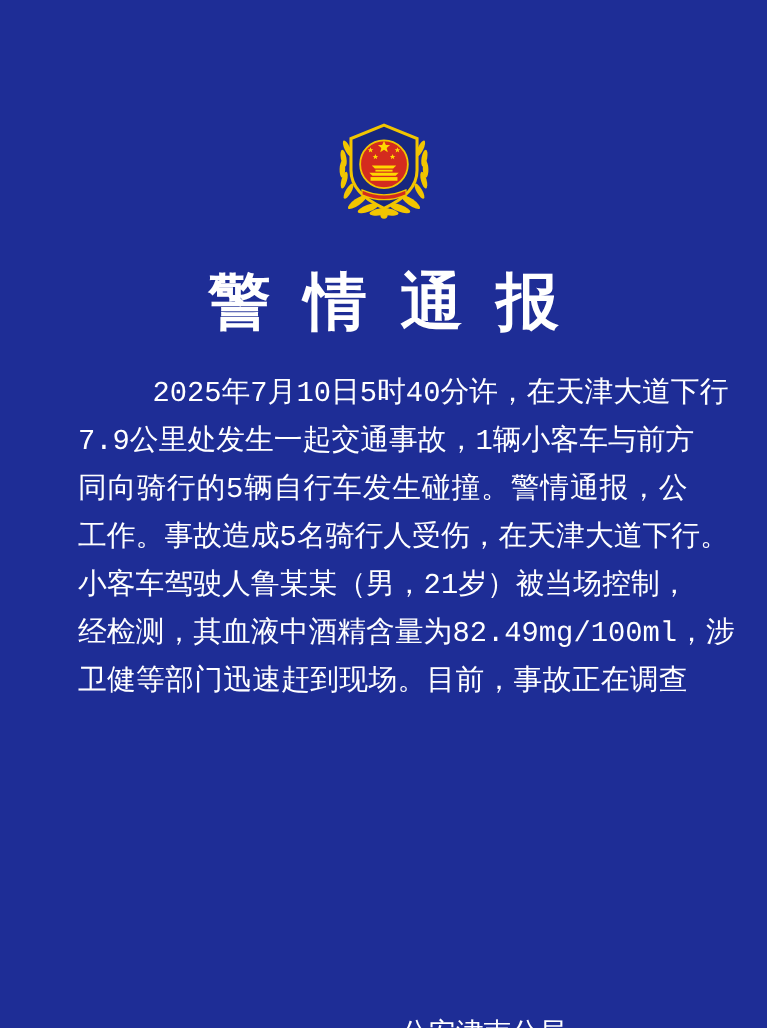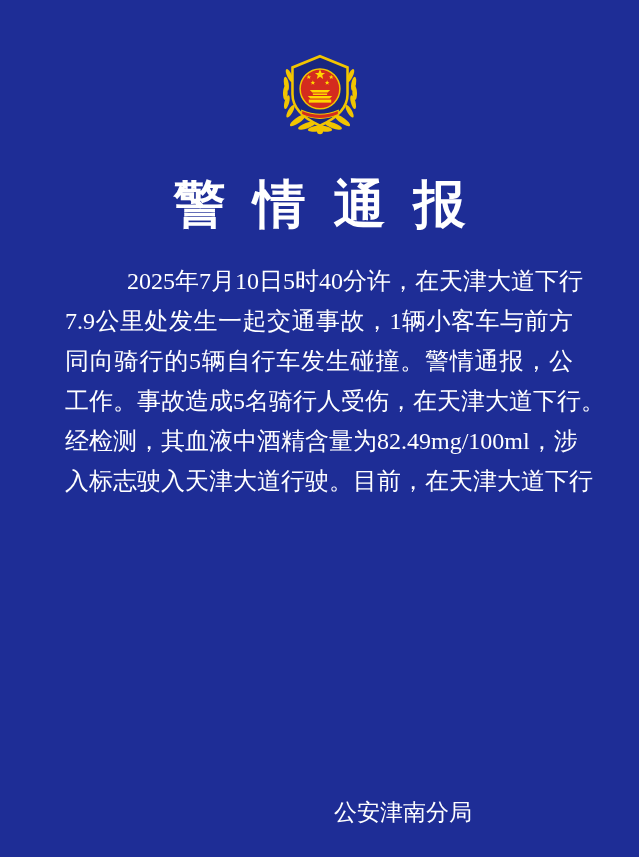--- a/index.html
+++ b/index.html
@@ -11,20 +11,21 @@
     height: 857px;
     position: relative;
     overflow: hidden;
     background: #1e2d96;
     font-family: "Liberation Serif", "DejaVu Serif", serif;
     color: #ffffff;
   }
   .page {
     position: absolute;
     inset: 0;
+    margin-top: 48px;
   }
   .badge {
     position: absolute;
     top: 46px;
     left: 50%;
     transform: translateX(-50%);
     width: 104px;
     height: 100px;
   }
   .badge svg { width: 100%; height: 100%; display: block; }
@@ -48,20 +49,21 @@
     top: 261px;
     width: 508px;
     font-size: 24px;
     line-height: 40px;
     color: #ffffff;
   }
   .body-line {
     text-align: justify;
     text-align-last: justify;
     white-space: nowrap;
+    font-family: Liberation Mono, monospace;
   }
   .body-line.first {
     padding-left: 62px;
   }
   .body-line.last {
     text-align-last: left;
   }
   .footer {
     position: absolute;
     top: 794px;
@@ -127,21 +129,22 @@
     </svg>
   </div>
 
   <div class="title">警情通报</div>
 
   <div class="body-block">
     <div class="body-line first">2025年7月10日5时40分许，在天津大道下行</div>
     <div class="body-line">7.9公里处发生一起交通事故，1辆小客车与前方</div>
     <div class="body-line">同向骑行的5辆自行车发生碰撞。警情通报，公</div>
     <div class="body-line">工作。事故造成5名骑行人受伤，在天津大道下行。</div>
+    <div class="body-line">小客车驾驶人鲁某某（男，21岁）被当场控制，</div>
     <div class="body-line">经检测，其血液中酒精含量为82.49mg/100ml，涉</div>
-    <div class="body-line">入标志驶入天津大道行驶。目前，在天津大道下行</div>
+    <div class="body-line">卫健等部门迅速赶到现场。目前，事故正在调查</div>
   </div>
 
   <div class="footer">
     <div>公安津南分局</div>
   </div>
 
 </div>
 
 </body></html>

